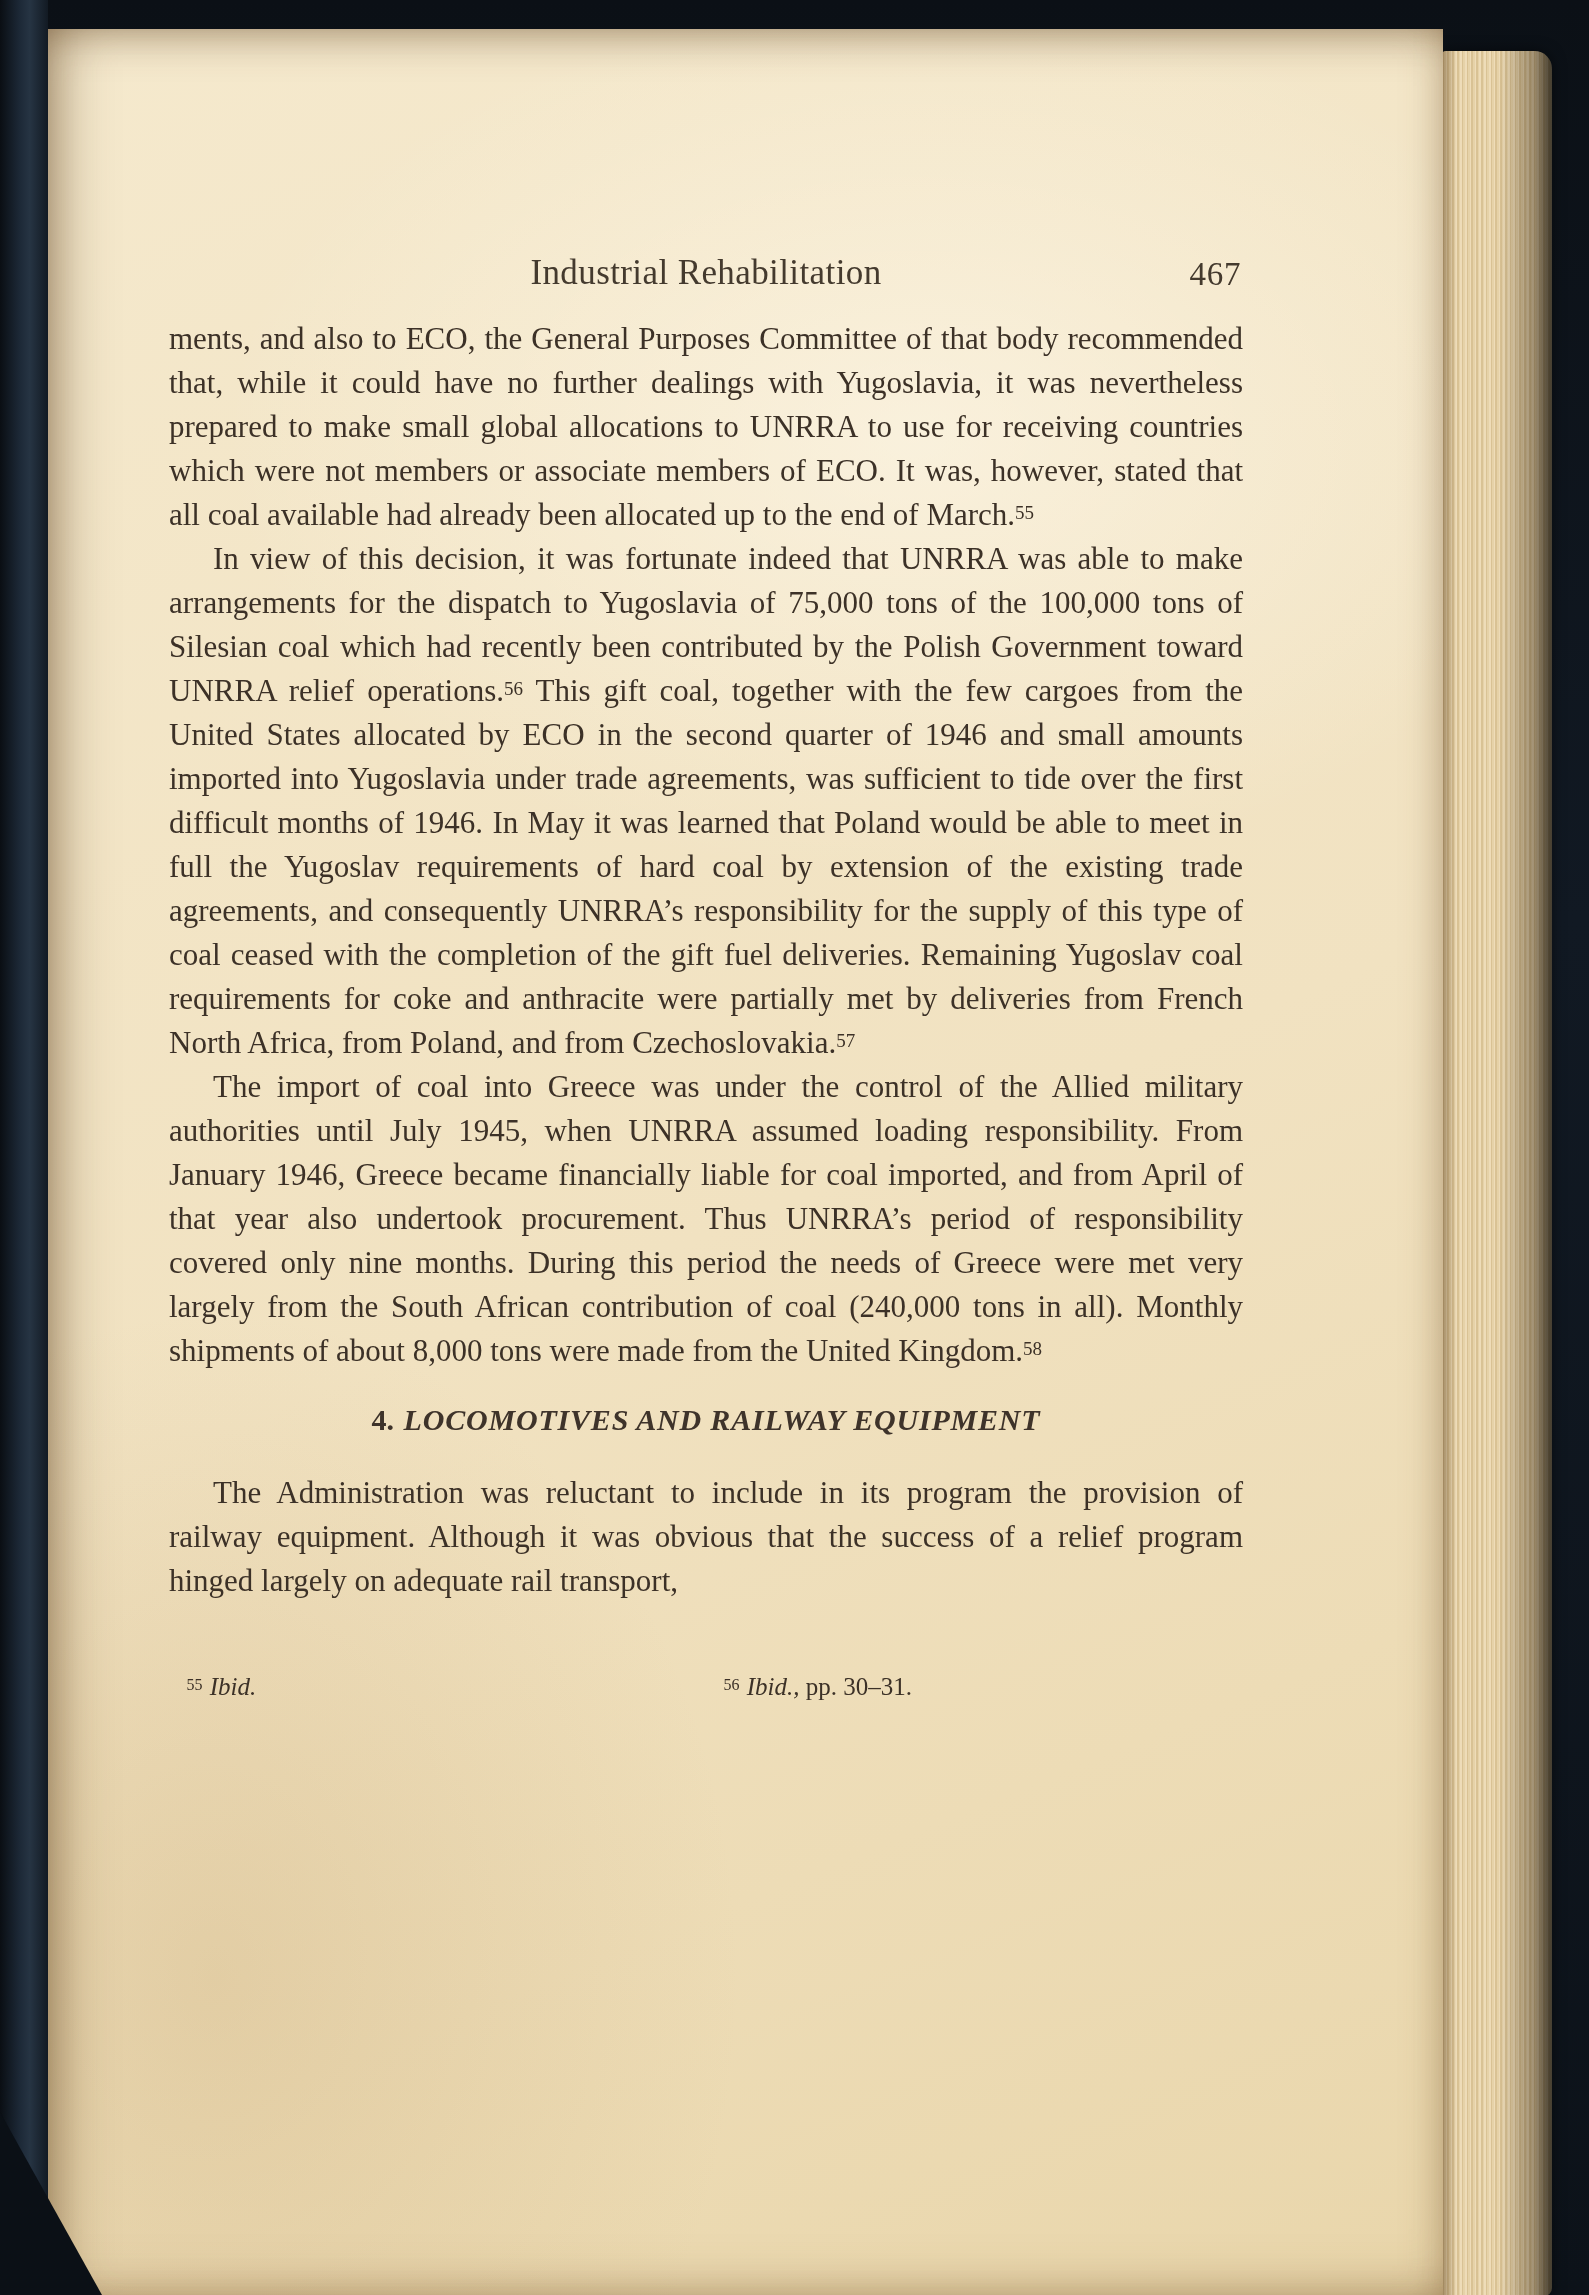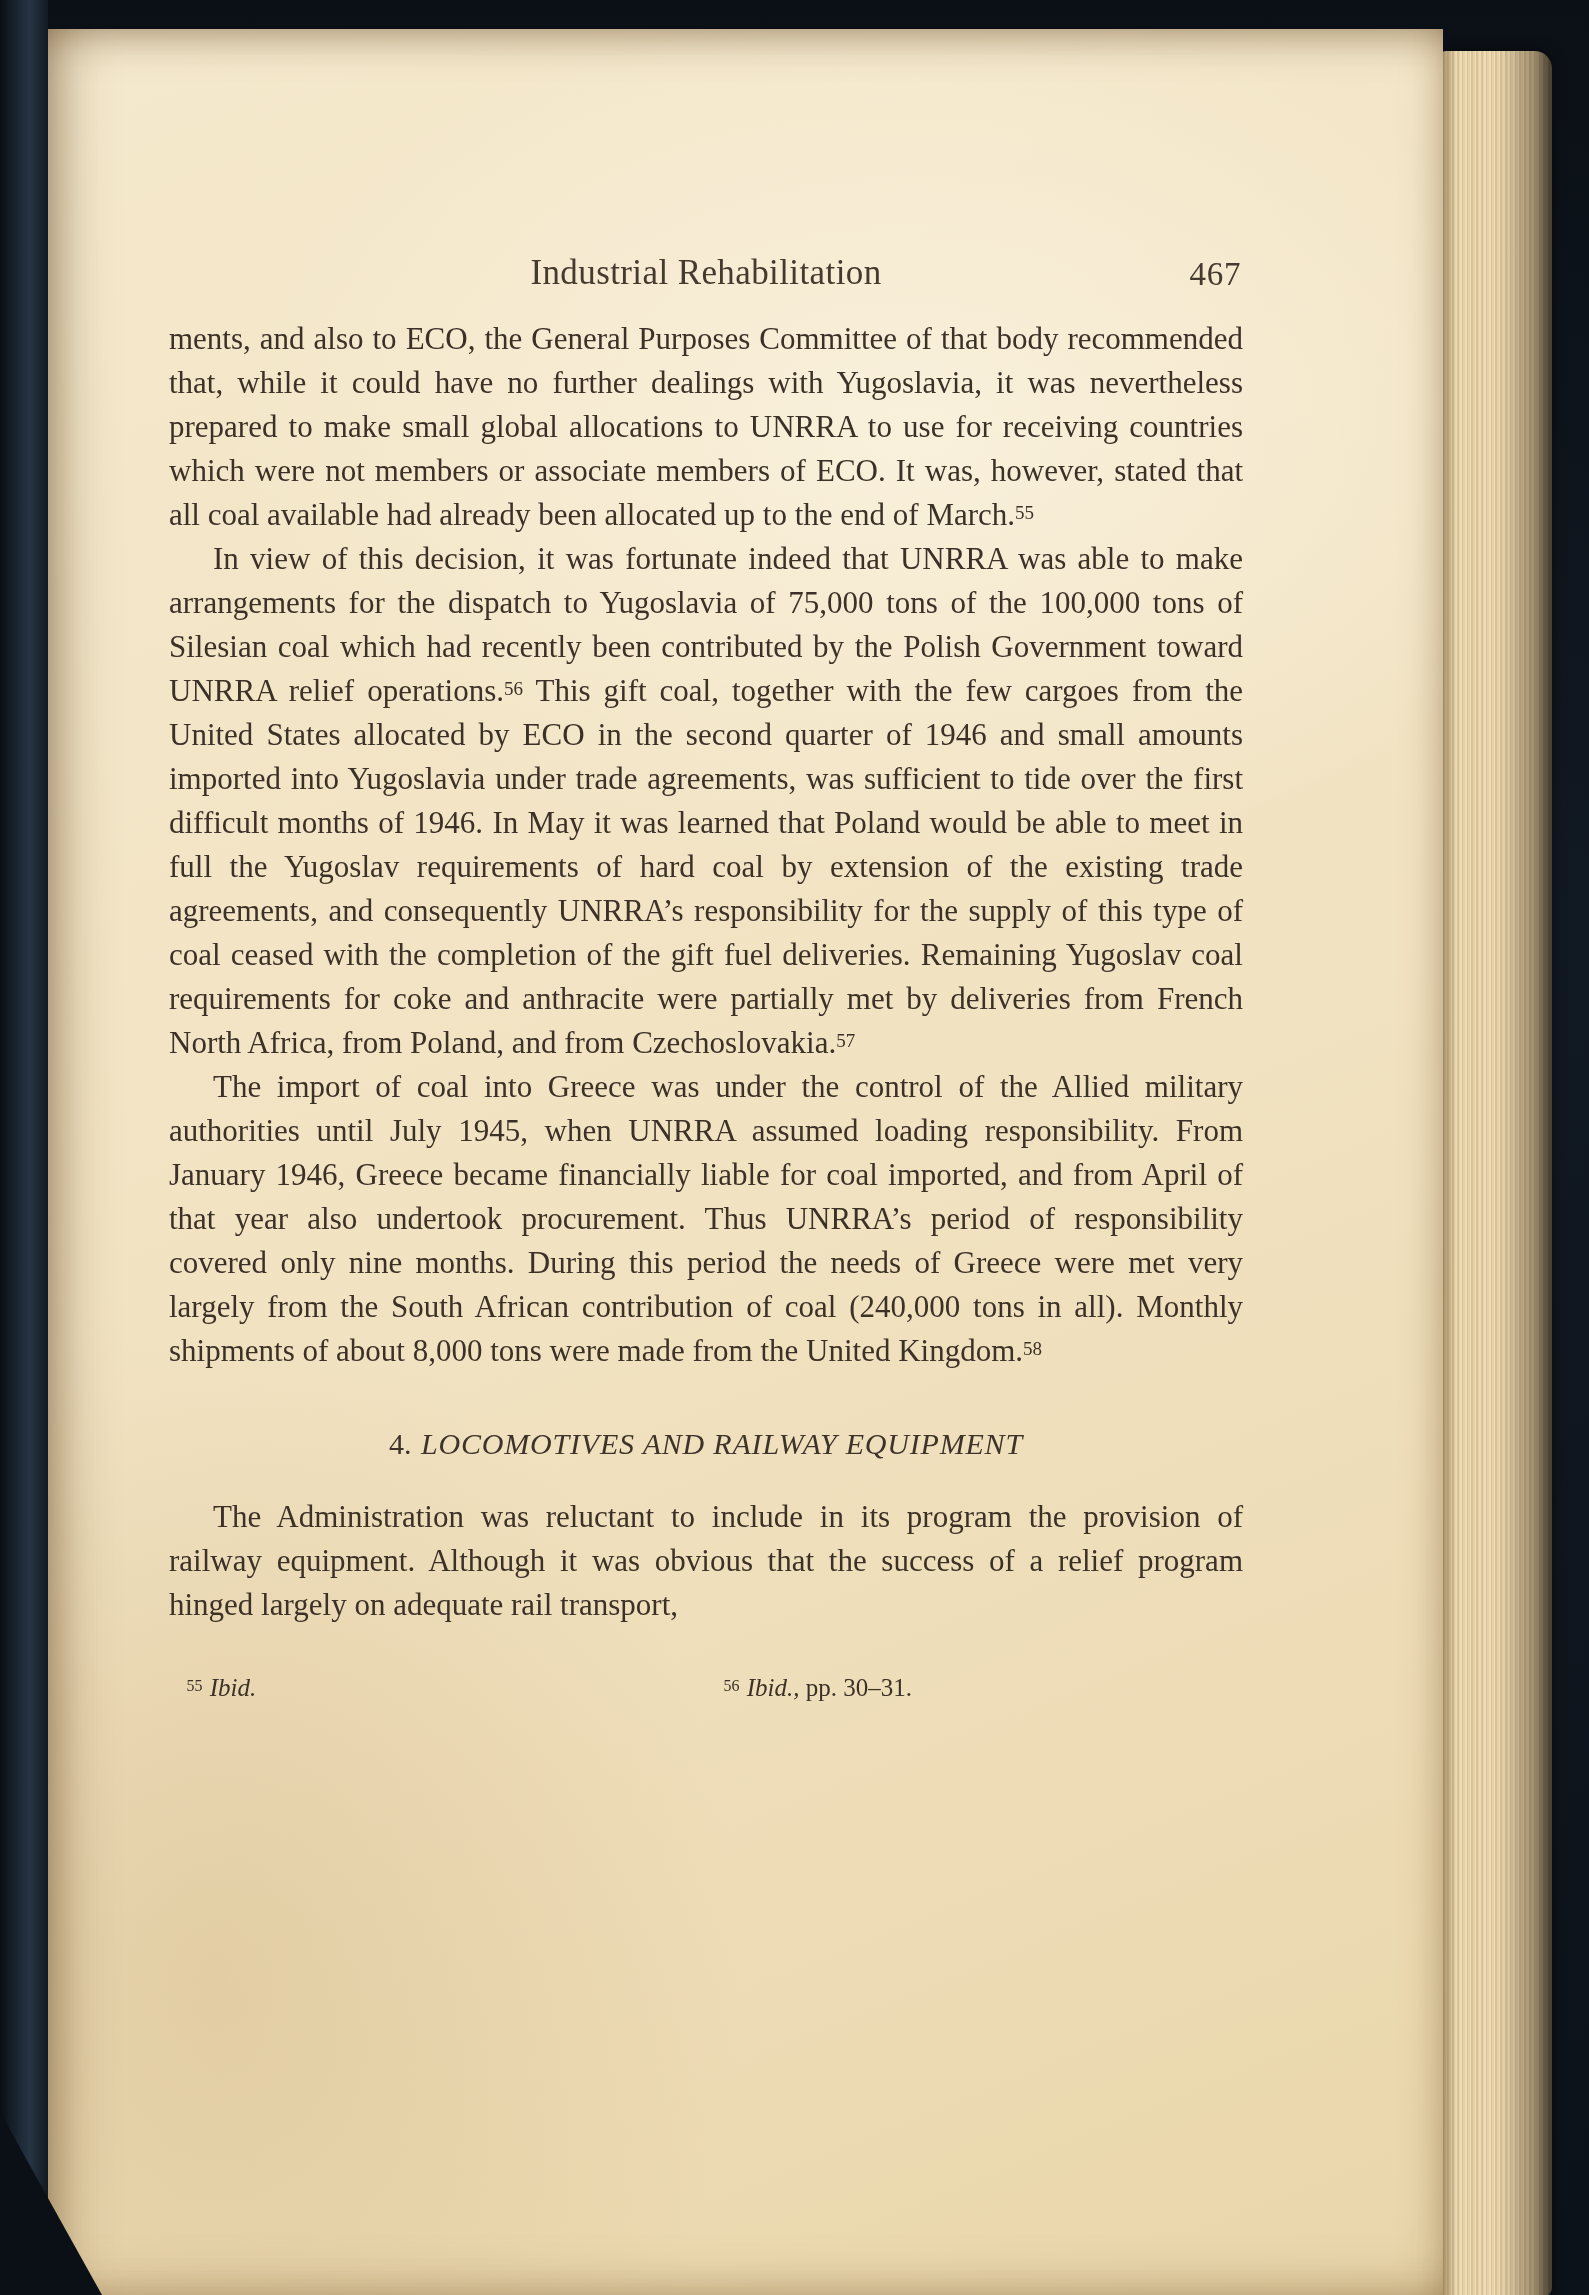--- a/index.html
+++ b/index.html
@@ -34,25 +34,25 @@
       inset 0 -32px 56px -32px rgba(120,84,36,.35);
   }
   .content{position:absolute;left:121px;top:200px;width:1074px;color:#3c3127;}
   .running-row{position:relative;height:51px;}
   .running-head{display:block;text-align:center;font-size:35px;letter-spacing:0.4px;color:#443a2e;margin-top:24px;}
   .page-number{position:absolute;right:1.6px;top:3.2px;font-size:33px;letter-spacing:0.8px;color:#443a2e;}
   .bodytext{margin-top:12.7px;font-size:31px;line-height:44px;text-align:justify;}
   .bodytext p{margin:0;}
   p.indent{text-indent:44px;}
   sup.ref{font-size:19px;line-height:0;vertical-align:5.6px;}
-  .section-heading{margin:49px 0 29px;text-align:center;font-size:30px;line-height:44px;font-weight:normal;color:#3e332a;}
+  .section-heading{margin:25px 0 29px;text-align:center;font-size:30px;line-height:44px;font-weight:bold;color:#3e332a;}
   .sec-num{font-style:normal;margin-right:9.5px;}
   .sec-title{font-style:italic;letter-spacing:0.8px;}
   .footnotes{
-    margin-top:41px;display:grid;grid-template-columns:537px 1fr;row-gap:23px;
+    margin-top:64px;display:grid;grid-template-columns:537px 1fr;row-gap:23px;
     font-size:25px;line-height:35px;padding-left:17.5px;text-align:left;
   }
   .footnote sup{font-size:16px;vertical-align:4.8px;margin-right:7.2px;}
   .footnote .ibid{font-style:italic;}
   .cover-wedge{
     position:absolute;left:0;bottom:0;width:102px;height:183px;background:#0b1016;
     clip-path:polygon(0 0,100% 100%,0 100%);
   }
 </style>
 </head>

